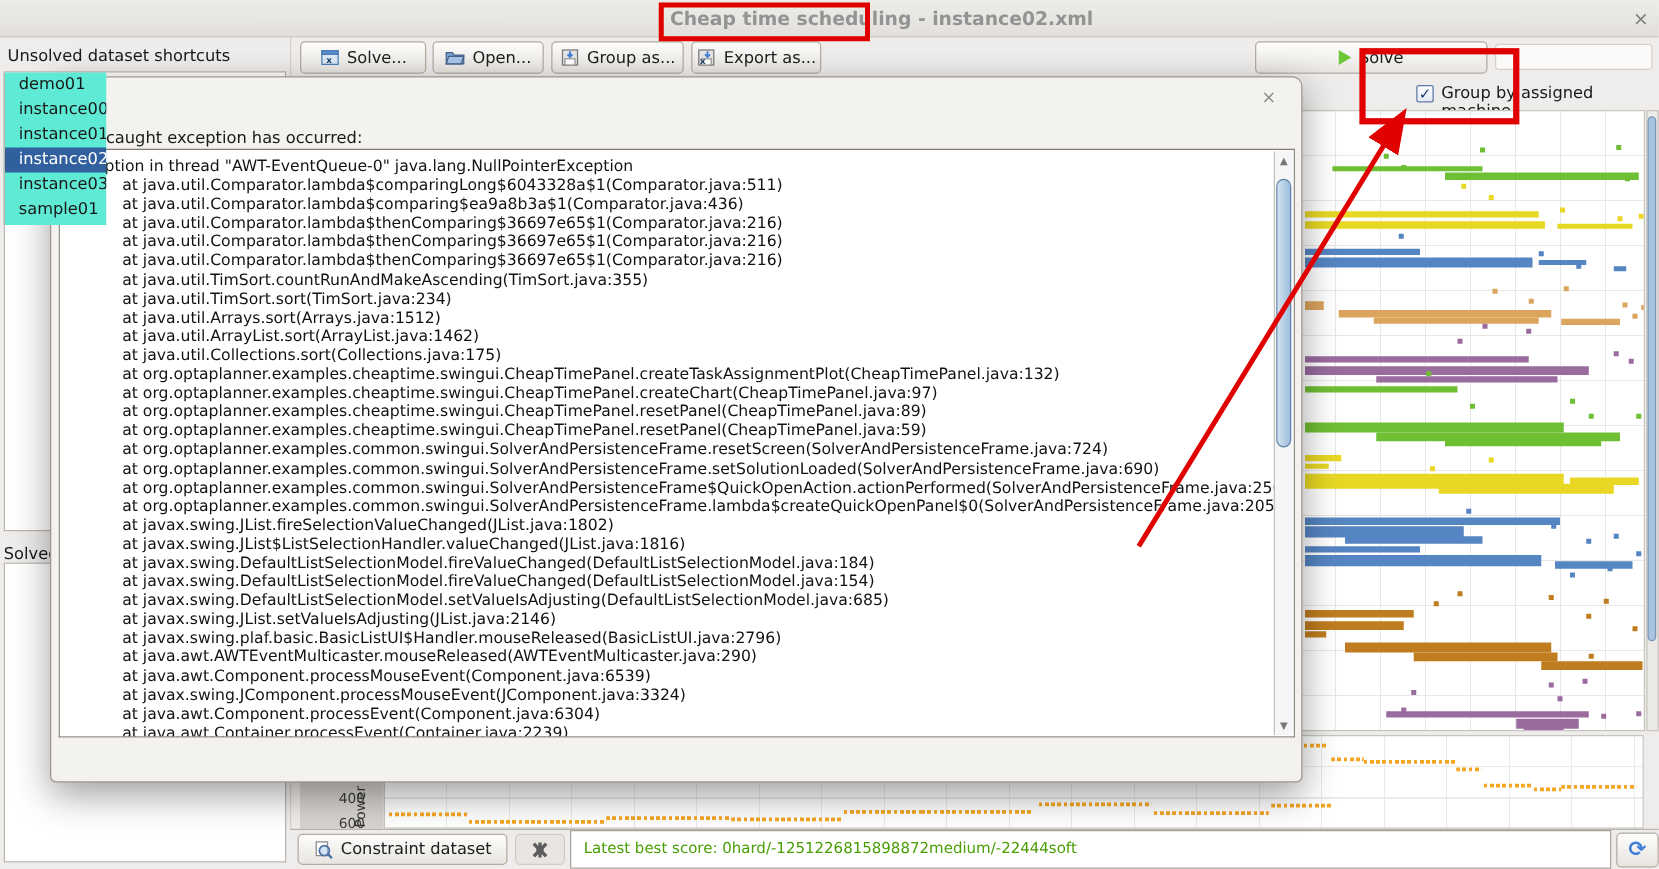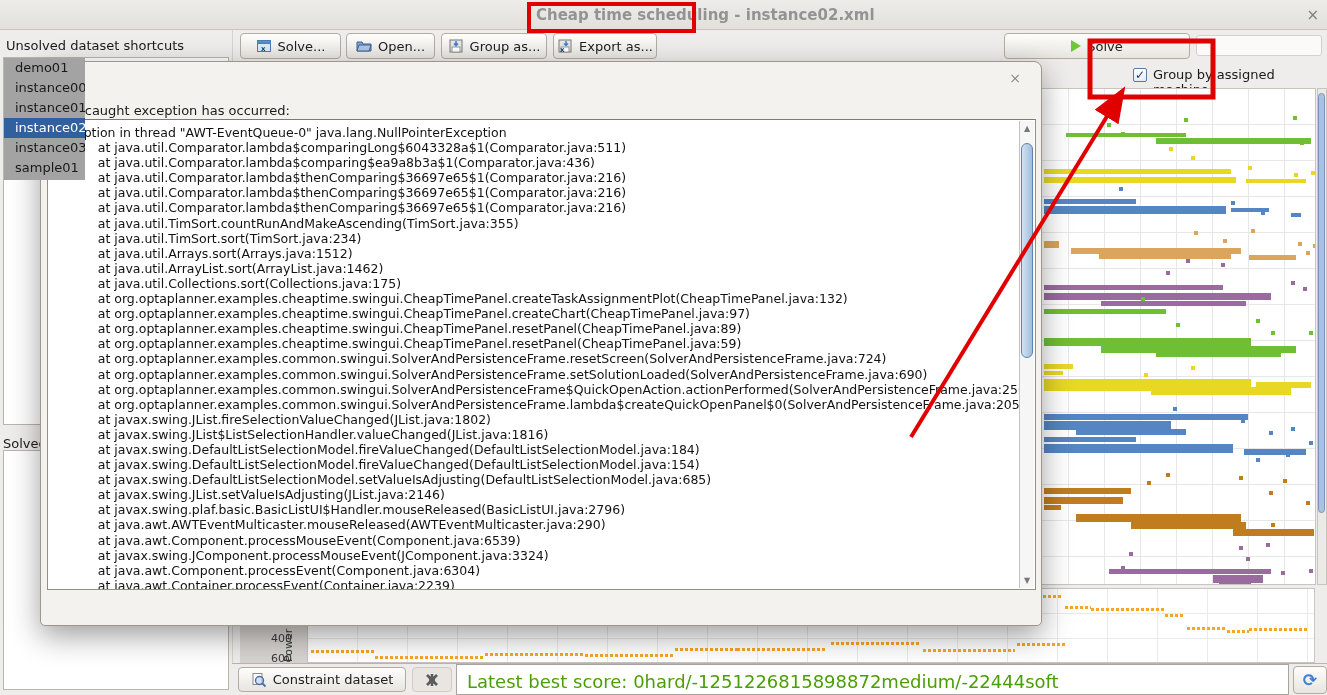--- a/index.html
+++ b/index.html
@@ -24,21 +24,21 @@
     background:#fbfaf9; border:1px solid #d5d1ca; border-radius:3px; }
   .play-tri { width:0; height:0; border-top:6px solid transparent; border-bottom:6px solid transparent;
     border-left:10px solid #6cc836; }
   .icon16 { width:16px; height:16px; display:inline-block; }
   
   #vsep { left:232px; top:30px; width:1px; height:633px; background:#d6d2cc; }
   #unsolved-label { left:6px; top:38px; font-size:13px; }
   #unsolved-list { left:3px; top:57px; width:226px; height:368px; background:#fff; border:1px solid #b9b4ac; }
   #solved-label { left:3px; top:436px; font-size:13px; }
   #solved-list { left:3px; top:450px; width:226px; height:240px; background:#fff; border:1px solid #b9b4ac; }
-  #artifact-list { left:3px; top:58px; width:82px; height:122px; background:#a3a3a3;
+  #artifact-list { left:3px; top:58px; width:82px; height:122px; background:#5eead4;
     border-left:1px solid #b9b4ac; overflow:hidden; z-index:60; }
   .ds-item { height:20px; line-height:20px; padding-left:11px; font-size:13px; white-space:nowrap; }
   .ds-item.sel { background:#31609f; color:#fff; }
   
   #groupby-box { left:1133px; top:68px; width:14px; height:14px; border:1px solid #5b7aa6; border-radius:2px;
     background:linear-gradient(#fdfdfd,#e4ecf6); font-size:12px; font-weight:bold; color:#17335f;
     line-height:12px; text-align:center; }
   #groupby-label { left:1153px; top:67px; font-size:13px; }
   #task-chart { left:240px; top:88px; width:1076px; height:497px; background:#fff;
     border:1px solid #c8c5c0; overflow:hidden;
@@ -58,21 +58,21 @@
   #price-plot { left:307px; top:588px; width:1008px; height:75px; background:#fff;
     border:1px solid #c8c5c0; overflow:hidden;
     background-image:repeating-linear-gradient(to right,transparent 0 49px,#eaeae8 49px 50px),
                      repeating-linear-gradient(to bottom,transparent 0 24px,#eaeae8 24px 25px); }
   .pseg { height:3px; }
   
   #status-bar { left:232px; top:663px; width:1095px; height:32px; background:#efedeb; border-top:1px solid #b9b5ae; }
   #btn-constraint { left:238px; top:667px; width:168px; height:25px; }
   #btn-bug { left:412px; top:667px; width:40px; height:25px; background:#e9e6e1; border-color:#d0ccc5; }
   #score-panel { left:456px; top:664px; width:833px; height:31px; background:#fff; border:1px solid #a9a59e; }
-  #score-text { left:10px; top:6px; font-size:18px; font-weight:500; }
+  #score-text { left:10px; top:6px; font-size:12px; font-weight:500; }
   #btn-refresh { left:1293px; top:666px; width:34px; height:28px; font-size:17px; font-weight:bold; color:#3f7fd6; }
   
   #dialog { left:40px; top:61px; width:1002px; height:565px; background:#f4f2ef;
     border:1px solid #9d968c; border-radius:8px 8px 5px 5px;
     box-shadow:0 10px 30px rgba(0,0,0,.38); z-index:50; }
   #dialog-title { left:0; top:9px; width:100%; text-align:center; font-size:14px; font-weight:bold; color:#9a9a9a; }
   #dialog-close { right:20px; top:8px; font-size:14px; color:#8a8a8a; }
   #dialog-msg { left:6px; top:41px; font-size:13px; }
   #stack-area { left:6px; top:57px; width:989px; height:471px; background:#fff;
     border:1px solid #948f87; border-top-color:#7e7a72; overflow:hidden; }

